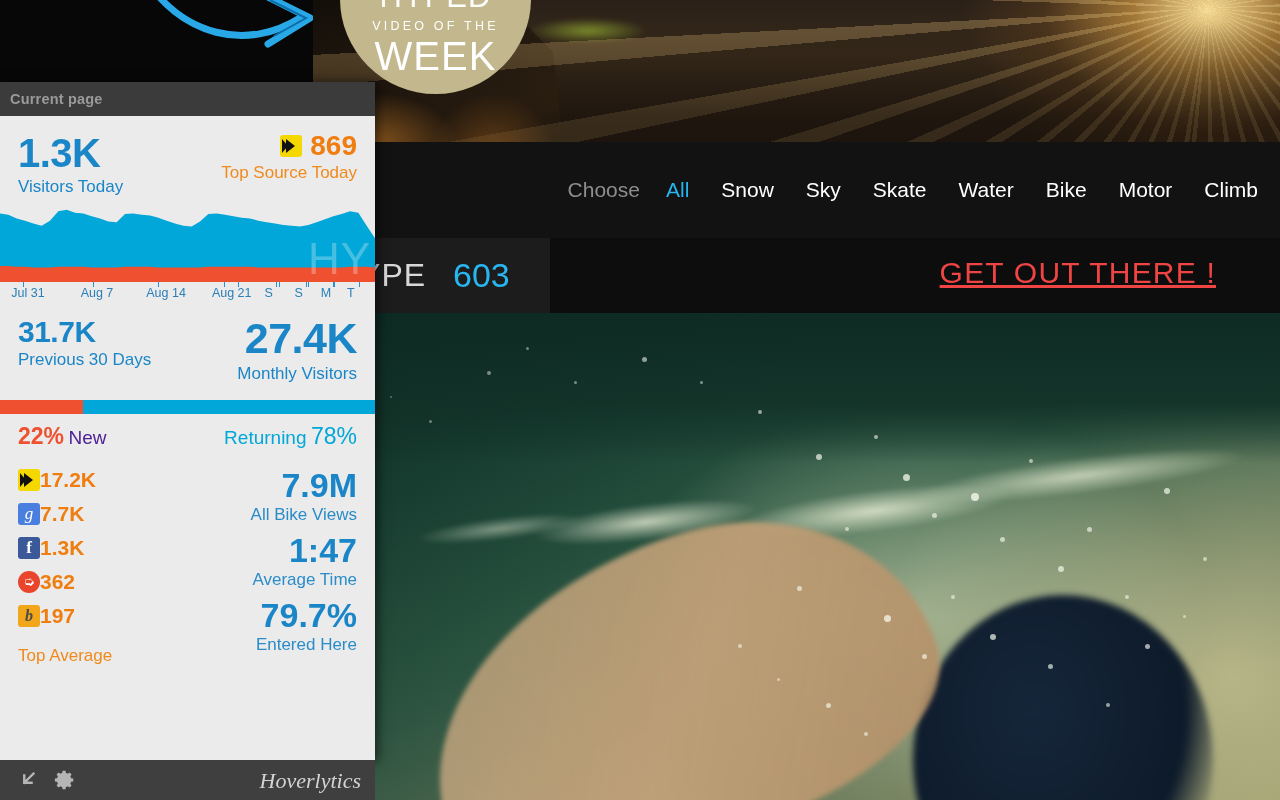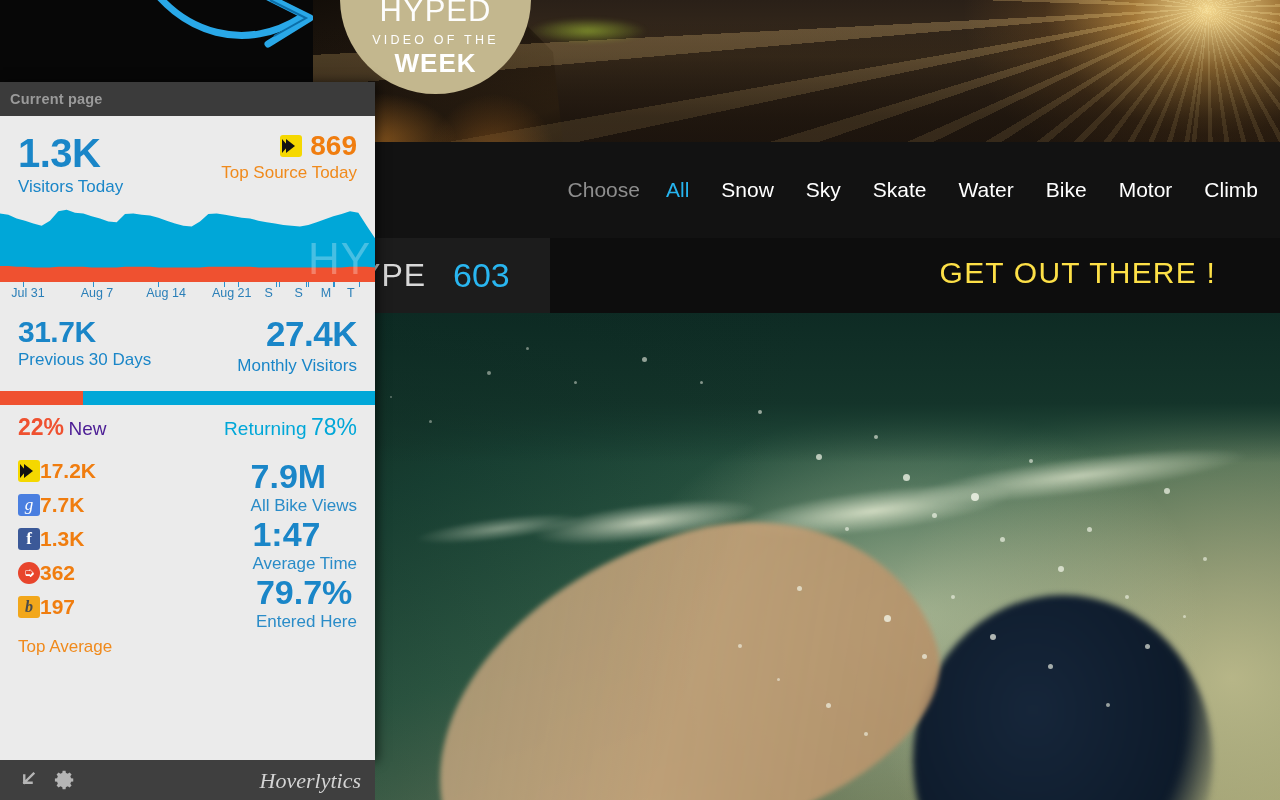--- a/index.html
+++ b/index.html
@@ -60,21 +60,21 @@
   
   .badge{
     position:absolute;left:340px;top:-97px;width:191px;height:191px;border-radius:50%;
     background:#c3b78e;
     display:flex;flex-direction:column;align-items:center;justify-content:flex-end;
     padding-bottom:18px;box-sizing:border-box;
     color:#ffffff;text-align:center;line-height:1;
   }
   .badge .b1{font-size:31px;letter-spacing:1px;font-weight:300;opacity:.98;}
   .badge .b2{font-size:12.5px;letter-spacing:3.2px;margin:8px 0 4px;font-weight:400;}
-  .badge .b3{font-size:26px;letter-spacing:1px;font-weight:700;}
+  .badge .b3{font-size:40px;letter-spacing:1px;font-weight:400;}
 
   
   .navbar{
     position:absolute;left:313px;top:142px;width:967px;height:96px;
     background:#121212;
   }
   .nav-items{
     position:absolute;right:22px;top:0;height:96px;display:flex;align-items:center;gap:0;
     white-space:nowrap;
   }
@@ -94,22 +94,22 @@
     position:absolute;left:0;top:0;width:237px;height:75px;background:#1c1c1c;
   }
   .hype-label{
     position:absolute;left:22px;top:19px;font-size:32px;color:#d8d8d8;
     letter-spacing:1px;font-weight:300;
   }
   .hype-count{
     position:absolute;left:140px;top:18px;font-size:34px;color:#29b6f0;font-weight:400;
   }
   .getout{
-    position:absolute;right:64px;top:18px;font-size:30px;color:#fde047;
-    letter-spacing:1.2px;font-weight:300;
+    position:absolute;right:64px;top:18px;font-size:30px;color:#ef4444;
+    letter-spacing:1.2px;font-weight:300;text-decoration:underline;
   }
 
   
   .underwater{
     position:absolute;left:313px;top:313px;width:967px;height:487px;overflow:hidden;
     background:
       radial-gradient(ellipse 420px 300px at 62% 62%, rgba(225,230,190,.55), rgba(60,90,70,0) 70%),
       radial-gradient(ellipse 500px 420px at 95% 75%, rgba(206,200,150,.75), rgba(60,90,70,0) 72%),
       linear-gradient(160deg,#11281f 0%,#1b4436 25%,#315c46 50%,#5d7257 72%,#8d9064 100%);
   }
@@ -214,21 +214,21 @@
   .pct-orange-lbl{font-size:19px;color:#4c1d95;font-weight:normal;}
   .pct-blue{font-size:23px;font-weight:normal;color:#00a7d8;}
   .pct-blue-lbl{font-size:19px;color:#00a7d8;font-weight:normal;}
 
   
   .row-four{display:flex;justify-content:space-between;padding:18px 18px 0 18px;}
   .sources{display:flex;flex-direction:column;gap:10px;}
   .srow{display:flex;align-items:center;}
   .srow .val{font-size:21px;font-weight:bold;color:#f07d0f;}
   .src-caption{font-size:17px;color:#f08a1c;margin-top:8px;}
-  .metrics{display:flex;flex-direction:column;gap:1px;align-items:flex-end;}
+  .metrics{display:flex;flex-direction:column;gap:8px;text-align:right;align-items:flex-end;}
   .m-big{font-size:34px;font-weight:bold;color:#1a86c8;line-height:1;}
   .m-lbl{font-size:17px;color:#2a8cc8;margin-top:3px;}
 
   
   .panel-foot{
     height:40px;background:#3f3f3f;display:flex;align-items:center;position:relative;
   }
   .foot-icon{width:22px;height:22px;margin-left:16px;cursor:pointer;}
   .brand{
     position:absolute;right:14px;top:8px;font-size:22px;color:#d4d4d4;
@@ -379,21 +379,21 @@
         <div class="tick" style="left: 82%;"></div>
         <div class="tick" style="left: 89%;"></div>
       </div>
 
     <div class="row-two">
       <div class="stat-l">
         <div class="big-blue" style="font-size:30px">31.7K</div>
         <div class="lbl-blue">Previous 30 Days</div>
       </div>
       <div class="stat-r">
-        <div class="big-blue" style="font-size:35px">27.4K</div>
+        <div class="big-blue" style="font-size:43px">27.4K</div>
         <div class="lbl-blue">Monthly Visitors</div>
       </div>
     </div>
 
     <div class="splitbar">
       <div class="new" id="newbar" style="width: 22%;"></div>
       <div class="ret"></div>
     </div>
 
     <div class="row-three">

